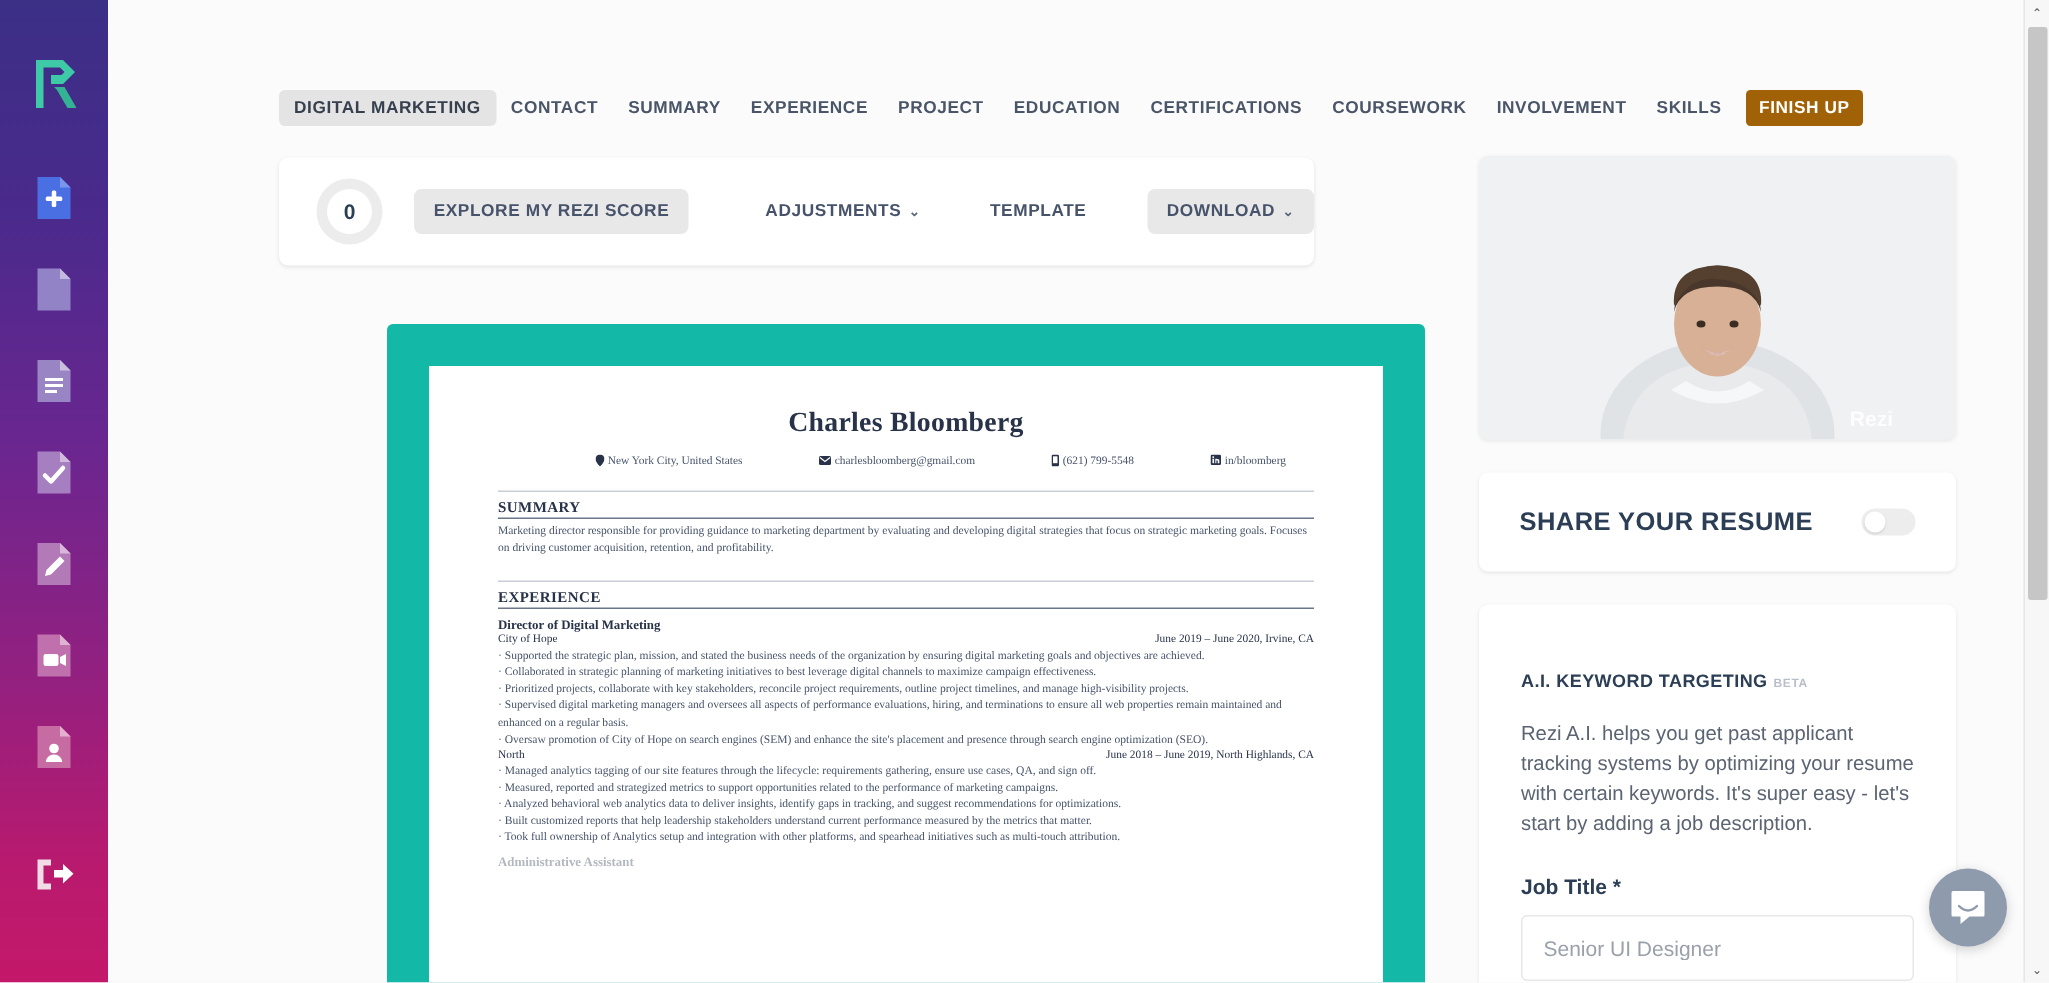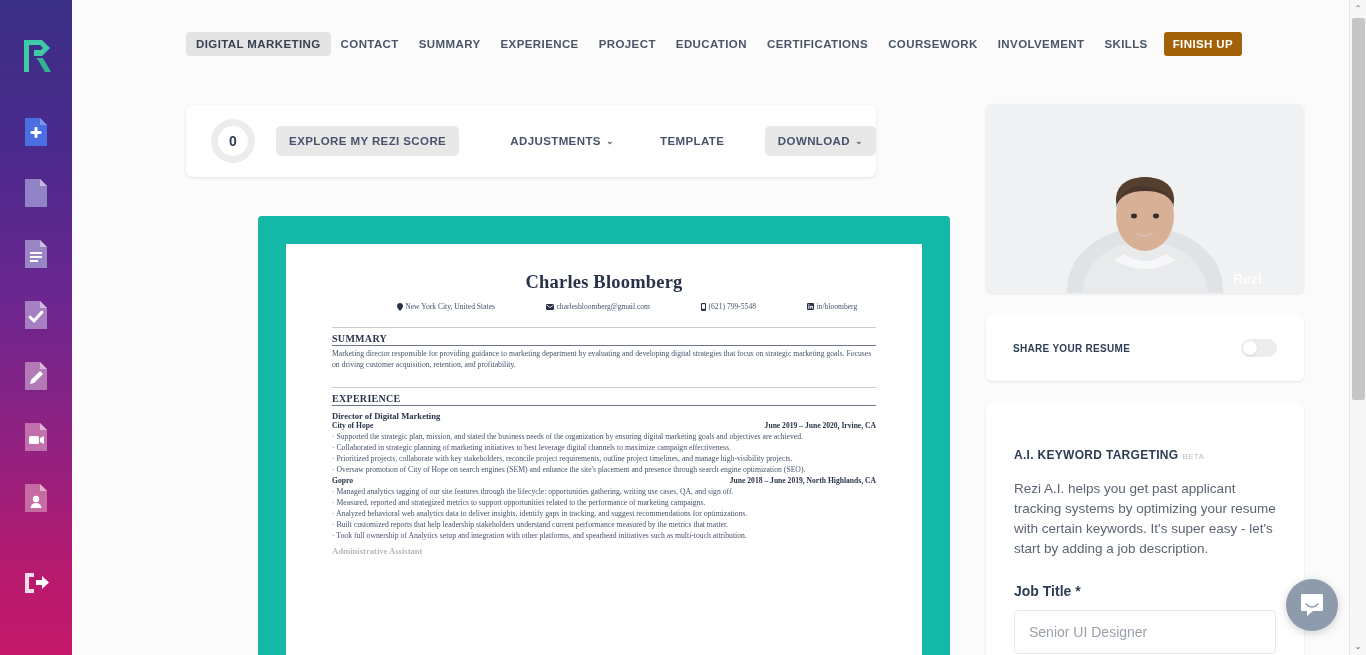--- a/index.html
+++ b/index.html
@@ -26,21 +26,21 @@
   .main {
     position: relative;
     width: 1294px; height: 655px;
     background: #fbfbfb;
     overflow: hidden;
   }
 
   
   .tabs {
     display: flex; align-items: flex-start; gap: 0;
-    padding: 32px 0 0 114px;
+    padding: 60px 0 0 114px;
   }
   .tab {
     font-size: 11.5px; font-weight: bold; letter-spacing: .4px;
     color: #4a5568; text-transform: uppercase;
     padding: 6px 10px; border-radius: 4px; cursor: pointer;
     white-space: nowrap;
   }
   .tab.active { background: #e4e4e4; color: #37404e; }
   .tab.cta { background: #a16207; color: #fff; padding: 6px 9px; border-radius: 3px; margin-left: 6px; }
 
@@ -94,48 +94,48 @@
     display: flex; justify-content: center; align-items: center; gap: 5px; flex-wrap: nowrap;
   }
   .r-contact .ci { display: inline-flex; align-items: center; gap: 2.5px; padding-left: 46px; }
   .r-sec {
     margin-top: 16px; font-size: 10px; font-weight: bold; letter-spacing: .3px;
     color: #28334a; border-bottom: 1.2px solid #6b7689; padding-bottom: 1px;
     border-top: .8px solid #c9ced6; padding-top: 5px;
   }
   .r-body { font-size: 7.7px; line-height: 1.42; color: #46536a; margin-top: 3px; }
   .r-job-title { font-size: 8.6px; font-weight: bold; color: #28334a; margin-top: 5px; }
-  .r-job-meta { display: flex; justify-content: space-between; font-size: 7.6px; font-weight: bold; color: #28334a; }
+  .r-job-meta { display: flex; justify-content: space-between; font-size: 7.6px; font-weight: normal; color: #28334a; }
   .r-bullets { font-size: 7.7px; line-height: 1.45; color: #46536a; margin-top: 1px; }
   .r-bullets div { margin-bottom: 0; }
   .r-fade { opacity: .35; }
 
   
   .rcol { position: absolute; left: 914px; top: 104px; width: 318px; }
   .card {
     background: #fff; border-radius: 6px; box-shadow: 0 1px 3px rgba(0,0,0,.09);
     margin-bottom: 22px;
   }
   .video {
     position: relative; height: 189px; border-radius: 6px; overflow: hidden;
     background: linear-gradient(180deg, #f2f3f4 0%, #eceded 100%);
   }
   .video .watermark {
     position: absolute; right: 14px; bottom: 10px;
     color: #fff; font-size: 14px; font-weight: bold; opacity: .85;
     font-family: "Liberation Sans", sans-serif;
   }
   .share { height: 66px; display: flex; align-items: center; justify-content: space-between; padding: 0 27px; }
-  .share-label { font-size: 10px; font-weight: bold; letter-spacing: .3px; color: #2c3e55; text-transform: uppercase; }
+  .share-label { font-size: 17px; font-weight: bold; letter-spacing: .3px; color: #2c3e55; text-transform: uppercase; }
   .toggle { width: 36px; height: 18px; border-radius: 9px; background: #ededed; position: relative; cursor: pointer; }
   .toggle .knob { position: absolute; left: 2px; top: 2px; width: 14px; height: 14px; border-radius: 50%; background: #fff; box-shadow: 0 1px 2px rgba(0,0,0,.12); }
 
   .kw { padding: 42px 28px 22px 28px; }
   .kw-title { font-size: 12px; font-weight: bold; letter-spacing: .3px; color: #2c3e55; text-transform: uppercase; display: inline; }
-  .kw-beta { font-size: 8px; font-weight: normal; color: #b9bfc9; letter-spacing: .4px; margin-left: 4px; }
+  .kw-beta { font-size: 8px; font-weight: bold; color: #b9bfc9; letter-spacing: .4px; margin-left: 4px; }
   .kw-desc { font-size: 13.5px; line-height: 1.48; color: #5b6472; margin-top: 16px; }
   .kw-field-label { font-size: 14px; font-weight: bold; color: #2c3e55; margin-top: 24px; }
   .kw-input {
     margin-top: 11px; width: 100%; height: 44px;
     border: 1px solid #e5e7ea; border-radius: 4px; background: #fff;
     padding: 0 14px; font-size: 14px; color: #9aa1ab;
     font-family: "Liberation Sans", sans-serif; outline: none;
   }
   .kw-input::placeholder { color: #9aa1ab; }
 
@@ -316,31 +316,32 @@
         <div>
           <div class="r-job-title">Director of Digital Marketing</div>
           <div class="r-job-meta">
             <span>City of Hope</span>
             <span>June 2019 – June 2020, Irvine, CA</span>
           </div>
           <div class="r-bullets">
             <div>· Supported the strategic plan, mission, and stated the business needs of the organization by ensuring digital marketing goals and objectives are achieved.</div>
             <div>· Collaborated in strategic planning of marketing initiatives to best leverage digital channels to maximize campaign effectiveness.</div>
             <div>· Prioritized projects, collaborate with key stakeholders, reconcile project requirements, outline project timelines, and manage high-visibility projects.</div>
+            <div>· Supervised digital marketing managers and oversees all aspects of performance evaluations, hiring, and terminations to ensure all web properties remain maintained and enhanced on a regular basis.</div>
             <div>· Oversaw promotion of City of Hope on search engines (SEM) and enhance the site's placement and presence through search engine optimization (SEO).</div>
           </div>
         </div>
 
         <div>
           <div class="r-job-meta">
-            <span>Gopro</span>
+            <span>North</span>
             <span>June 2018 – June 2019, North Highlands, CA</span>
           </div>
           <div class="r-bullets">
-            <div>· Managed analytics tagging of our site features through the lifecycle: opportunities gathering, writing use cases, QA, and sign off.</div>
+            <div>· Managed analytics tagging of our site features through the lifecycle: requirements gathering, ensure use cases, QA, and sign off.</div>
             <div>· Measured, reported and strategized metrics to support opportunities related to the performance of marketing campaigns.</div>
             <div>· Analyzed behavioral web analytics data to deliver insights, identify gaps in tracking, and suggest recommendations for optimizations.</div>
             <div>· Built customized reports that help leadership stakeholders understand current performance measured by the metrics that matter.</div>
             <div>· Took full ownership of Analytics setup and integration with other platforms, and spearhead initiatives such as multi-touch attribution.</div>
           </div>
         </div>
 
         <div class="r-job-title r-fade">Administrative Assistant</div>
       </div>
     </div>

